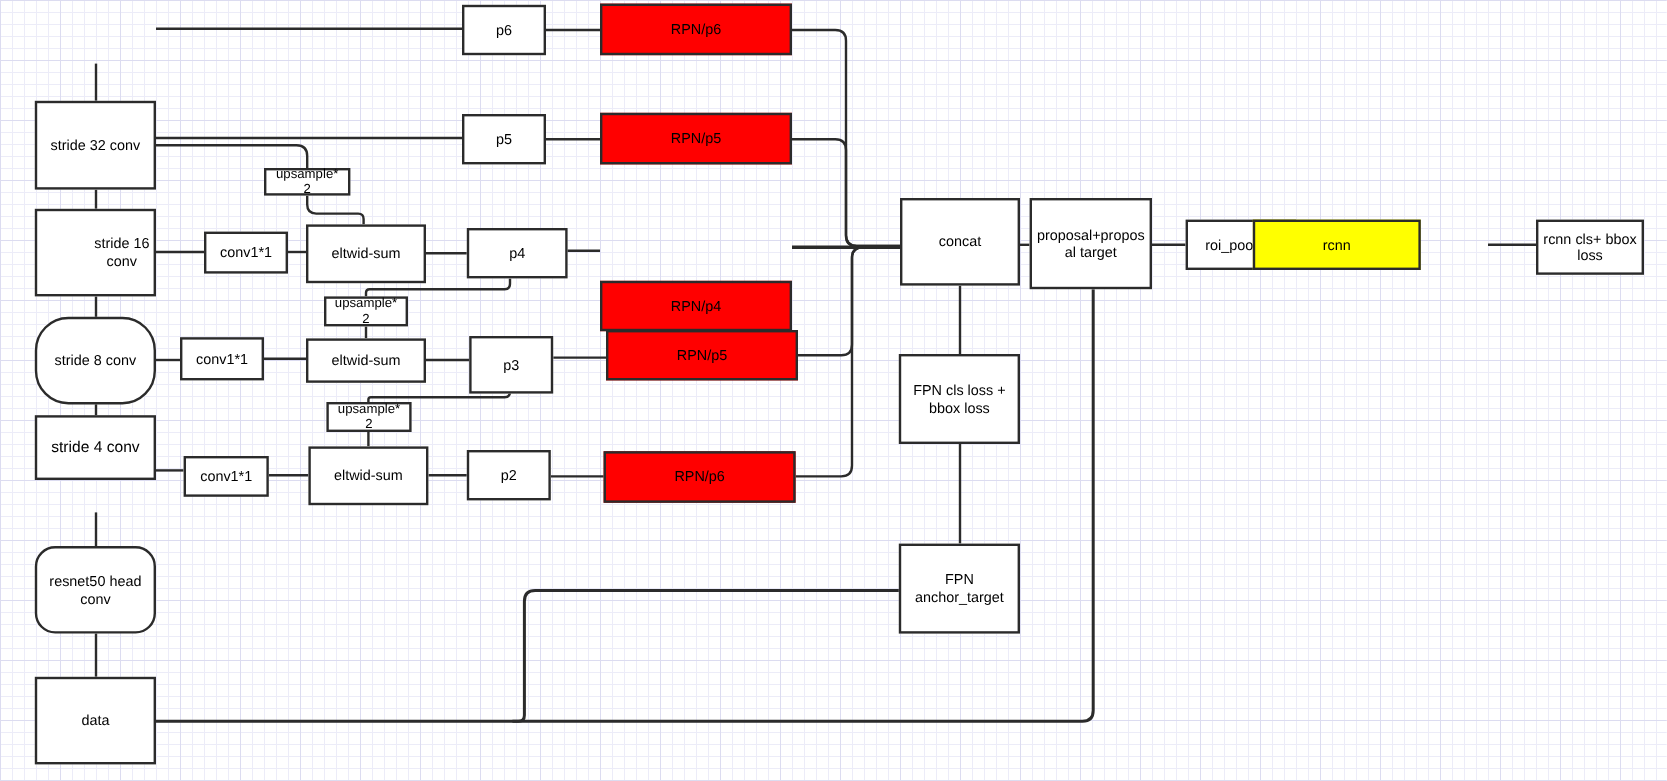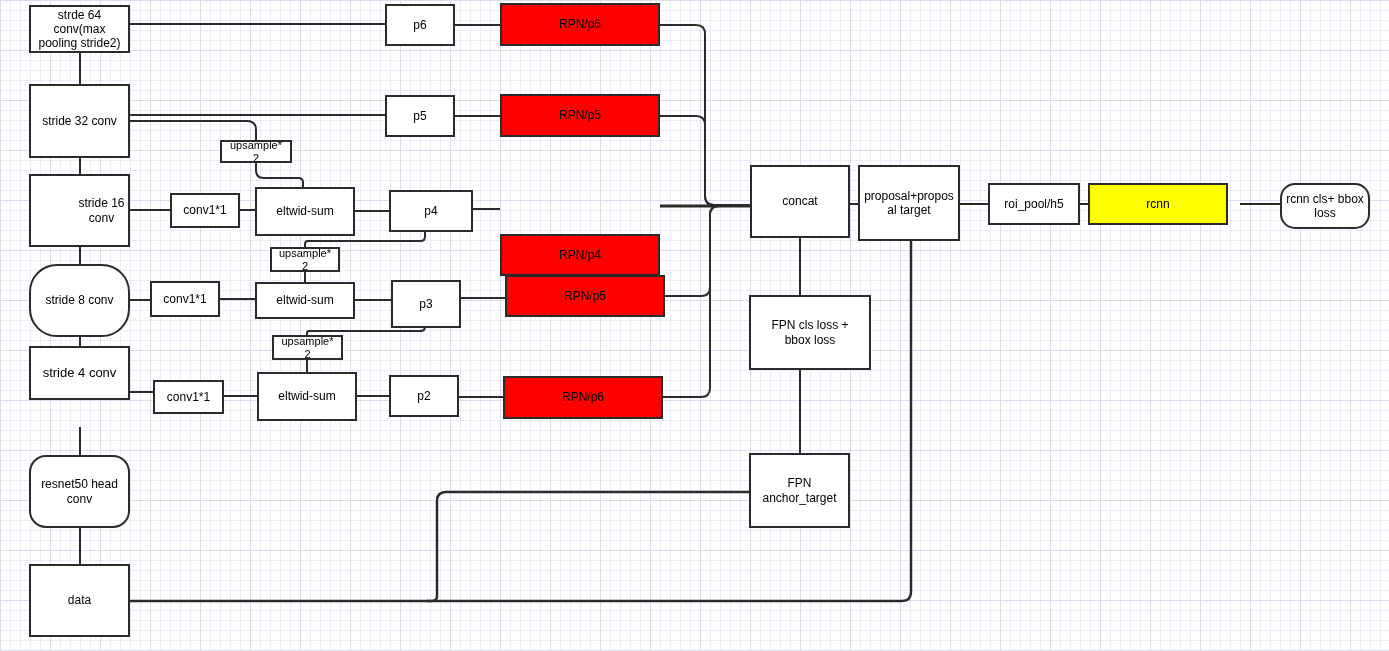--- a/index.html
+++ b/index.html
@@ -65,23 +65,20 @@
       <path d="M663 397 L701 397 Q710 397 710 388 L710 215 Q710 206 719 206 L750 206" fill="none" stroke="#2b2b2b" stroke-width="2"></path>
       <path d="M850 204 L858 204" fill="none" stroke="#2b2b2b" stroke-width="2"></path>
       <path d="M960 204 L988 204" fill="none" stroke="#2b2b2b" stroke-width="2"></path>
       <path d="M1080 204 L1100 204" fill="none" stroke="#2b2b2b" stroke-width="2"></path>
       <path d="M1240 204 L1280 204" fill="none" stroke="#2b2b2b" stroke-width="2"></path>
       <path d="M800 238 L800 295" fill="none" stroke="#2b2b2b" stroke-width="2"></path>
       <path d="M800 370 L800 453" fill="none" stroke="#2b2b2b" stroke-width="2"></path>
       <path d="M130 601 L902 601 Q911 601 911 592 L911 241" fill="none" stroke="#2b2b2b" stroke-width="2.5"></path>
       <path d="M427 601 L432 601 Q437 601 437 596 L437 501 Q437 492 446 492 L750 492" fill="none" stroke="#2b2b2b" stroke-width="2.5"></path>
     </svg>
-    <div class="node" style="left: 29px; top: 5px; width: 101px; height: 48px; background: rgb(255, 255, 255); font-size: 12px;">strde 64
-conv(max
-pooling stride2)</div>
     <div class="node" style="left: 29px; top: 84px; width: 101px; height: 74px; background: rgb(255, 255, 255); font-size: 12px;">stride 32 conv</div>
     <div class="node" style="left: 29px; top: 174px; width: 101px; height: 73px; background: rgb(255, 255, 255); font-size: 12px; padding-left: 44px;">stride 16 conv</div>
     <div class="node" style="left: 29px; top: 264px; width: 101px; height: 73px; background: rgb(255, 255, 255); font-size: 12px; border-radius: 28px;">stride 8 conv</div>
     <div class="node" style="left: 29px; top: 346px; width: 101px; height: 54px; background: rgb(255, 255, 255); font-size: 13px;">stride 4 conv</div>
     <div class="node" style="left: 29px; top: 455px; width: 101px; height: 73px; background: rgb(255, 255, 255); font-size: 12px; border-radius: 17px;">resnet50 head
 conv</div>
     <div class="node" style="left: 29px; top: 564px; width: 101px; height: 73px; background: rgb(255, 255, 255); font-size: 12px;">data</div>
     <div class="node" style="left: 170px; top: 193px; width: 70px; height: 35px; background: rgb(255, 255, 255); font-size: 12px;">conv1*1</div>
     <div class="node" style="left: 150px; top: 281px; width: 70px; height: 36px; background: rgb(255, 255, 255); font-size: 12px;">conv1*1</div>
     <div class="node" style="left: 153px; top: 380px; width: 71px; height: 34px; background: rgb(255, 255, 255); font-size: 12px;">conv1*1</div>
@@ -101,20 +98,20 @@
     <div class="node" style="left: 389px; top: 375px; width: 70px; height: 42px; background: rgb(255, 255, 255); font-size: 12px;">p2</div>
     <div class="node" style="left: 500px; top: 3px; width: 160px; height: 43px; background: rgb(255, 0, 0); font-size: 12px;">RPN/p6</div>
     <div class="node" style="left: 500px; top: 94px; width: 160px; height: 43px; background: rgb(255, 0, 0); font-size: 12px;">RPN/p5</div>
     <div class="node" style="left: 500px; top: 187px; width: 160px; height: 42px; background: rgb(255, 0, 0); font-size: 12px; margin-top: 47px;">RPN/p4</div>
     <div class="node" style="left: 505px; top: 275px; width: 160px; height: 42px; background: rgb(255, 0, 0); font-size: 12px;">RPN/p5</div>
     <div class="node" style="left: 503px; top: 376px; width: 160px; height: 43px; background: rgb(255, 0, 0); font-size: 12px;">RPN/p6</div>
     <div class="node" style="left: 750px; top: 165px; width: 100px; height: 73px; background: rgb(255, 255, 255); font-size: 12px;">concat</div>
     <div class="node" style="left: 858px; top: 165px; width: 102px; height: 76px; background: rgb(255, 255, 255); font-size: 12px;">proposal+propos
 al target</div>
     <div class="node" style="left: 988px; top: 183px; width: 92px; height: 42px; background: rgb(255, 255, 255); font-size: 12px;">roi_pool/h5</div>
-    <div class="node" style="left: 1088px; top: 183px; width: 140px; height: 42px; background: rgb(255, 255, 0); font-size: 12px;">rcnn</div>
-    <div class="node" style="left: 1280px; top: 183px; width: 90px; height: 46px; background: rgb(255, 255, 255); font-size: 12px; border-radius: 15px;">rcnn cls+ bbox
+    <div class="node" style="left: 1044px; top: 183px; width: 140px; height: 42px; background: rgb(255, 255, 0); font-size: 12px;">rcnn</div>
+    <div class="node" style="left: 1280px; top: 183px; width: 90px; height: 46px; background: rgb(255, 255, 255); font-size: 12px;">rcnn cls+ bbox
 loss</div>
-    <div class="node" style="left: 749px; top: 295px; width: 122px; height: 75px; background: rgb(255, 255, 255); font-size: 12px;">FPN cls loss +
+    <div class="node" style="left: 749px; top: 295px; width: 101px; height: 75px; background: rgb(255, 255, 255); font-size: 12px;">FPN cls loss +
 bbox loss</div>
     <div class="node" style="left: 749px; top: 453px; width: 101px; height: 75px; background: rgb(255, 255, 255); font-size: 12px;">FPN
 anchor_target</div>
   </div>
 
 </body></html>

